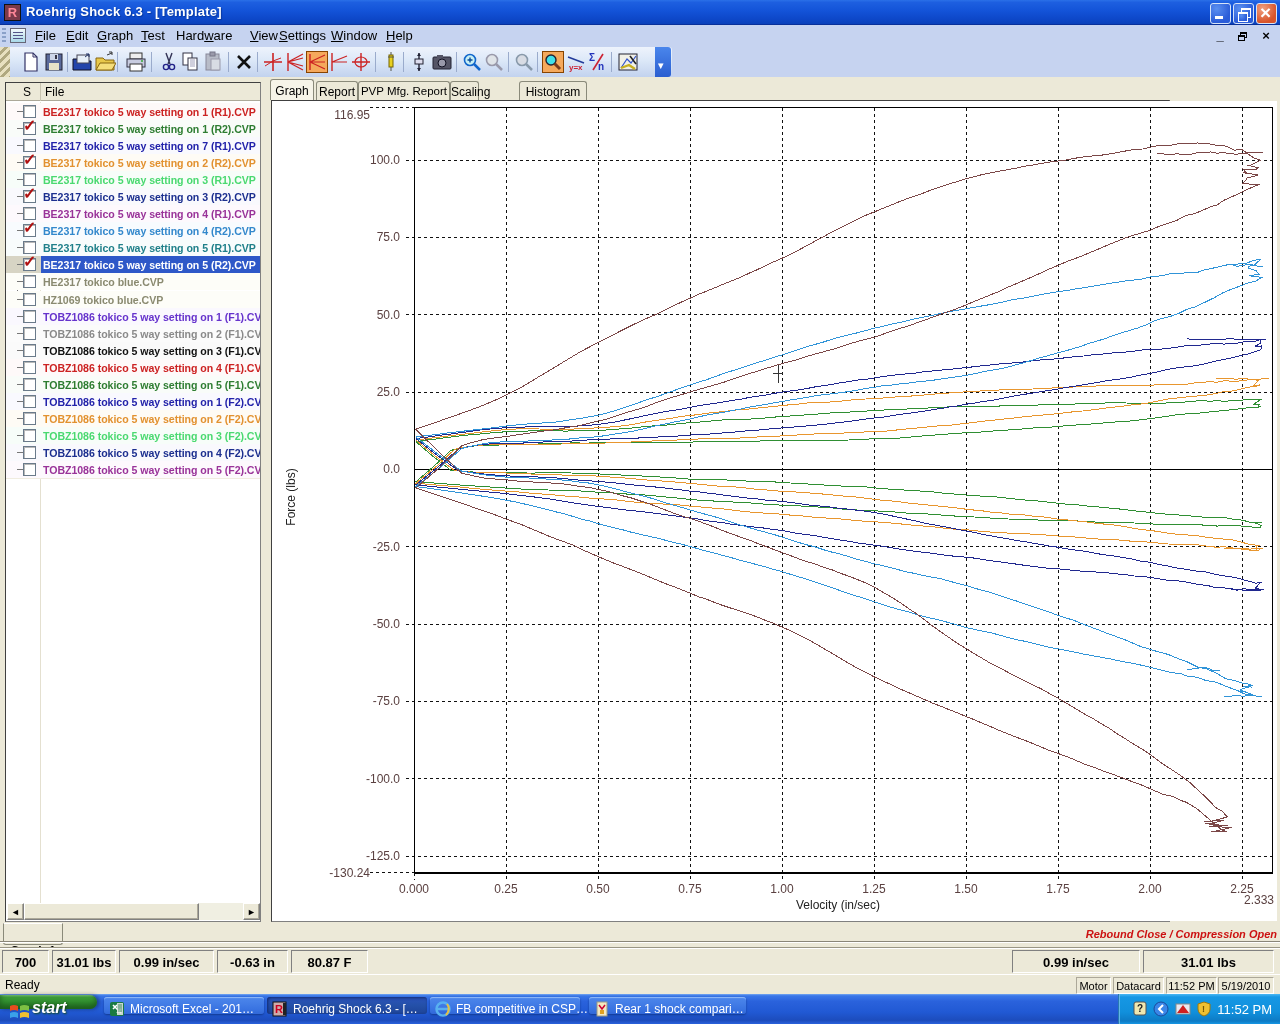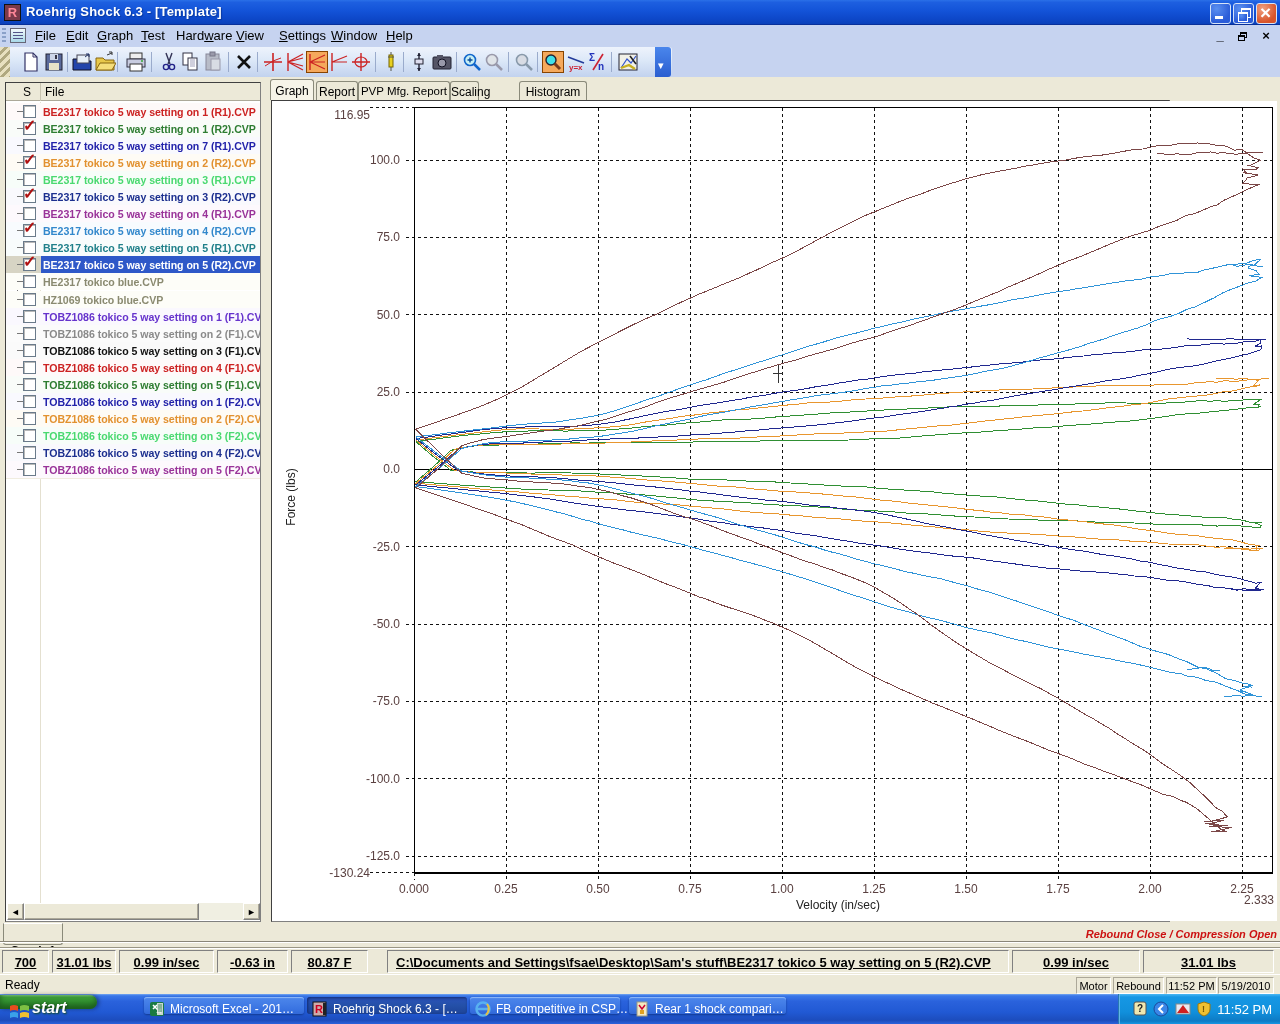--- a/index.html
+++ b/index.html
@@ -74,36 +74,36 @@
   border:1px solid #808080; border-top:1px solid #404040; border-left:1px solid #404040; }
 
 #bottomstrip { position:absolute; left:0; top:922px; width:1280px; height:25px; background:#ece9d8; }
 #gtab { position:absolute; left:3px; top:1px; width:60px; height:22px; background:#ece9d8;
   border:1px solid #8a8a7a; border-top:1px solid #fff; border-radius:0 0 3px 3px; font-size:12px; font-weight:bold;
   text-align:center; padding-top:20px; }
 #rebound { position:absolute; right:3px; top:6px; color:#cc1111; font-size:11px; font-style:italic; font-weight:bold; }
 
 #statfields { position:absolute; left:0; top:947px; width:1280px; height:27px; background:#ece9d8; border-top:1px solid #9a9684; box-shadow:inset 0 1px 0 #fff; }
 .sfield { position:absolute; top:2px; height:23px; background:#ece9d8; border:1px solid #808080;
-  border-bottom-color:#fff; border-right-color:#fff; font-size:13px; font-weight:bold; text-align:center; padding-top:4px;text-decoration:underline; }
+  border-bottom-color:#fff; border-right-color:#fff; font-size:13px; font-weight:bold; text-align:center; padding-top:4px; }
 #statusbar { position:absolute; left:0; top:974px; width:1280px; height:20px; background:#ece9d8; border-top:1px solid #fff; }
 #ready { position:absolute; left:5px; top:3px; font-size:12px; }
 .scell { position:absolute; top:2px; height:17px; border:1px solid #fff; border-top-color:#aca899; border-left-color:#aca899;
   font-size:11px; text-align:center; padding-top:2px; }
 
 #taskbar { position:absolute; left:0; top:994px; width:1280px; height:30px;
   background:linear-gradient(180deg,#76a8f0 0%,#3a77e8 6%,#2a62dc 25%,#2159d4 60%,#1c4cbc 88%,#2a62dc 100%); }
 #startbtn { position:absolute; left:0; top:1px; width:97px; height:14px;
   background:linear-gradient(180deg,#7fc77a 0%,#3e9e3a 15%,#2f8d2d 55%,#256f25 100%);
   border-radius:0 12px 12px 0; box-shadow:inset 0 -3px 6px #1c5c1c, 2px 0 4px rgba(0,0,0,0.4); }
 #startbtn .flag { position:absolute; left:9px; top:6px; }
 #startbtn .txt { position:absolute; left:32px; top:4px; color:#fff; font-size:16px; font-weight:bold; font-style:italic;
   text-shadow:1px 1px 2px #144a14; }
 .task { position:absolute; top:3px; height:17px; border-radius:3px; background:linear-gradient(180deg,#639af2 0%,#4a84ea 12%,#3a74e2 70%,#3168d8 100%);
-  box-shadow:inset 0 1px 0 #8ab4f6, 0 1px 2px #123a90; color:#fff; font-size:12px;margin-left:40px; }
+  box-shadow:inset 0 1px 0 #8ab4f6, 0 1px 2px #123a90; color:#fff; font-size:12px; }
 .task .ticon { position:absolute; left:5px; top:4px; width:16px; height:16px; }
 .task .ttxt { position:absolute; left:26px; top:5px; white-space:nowrap; overflow:hidden; }
 #taskactive { background:linear-gradient(180deg,#2b53ba 0%,#2450a8 50%,#1e4498 100%); box-shadow:inset 1px 1px 3px #122a70; }
 #tray { position:absolute; right:0; top:0; width:162px; height:30px;
   background:linear-gradient(180deg,#4ab8f4 0%,#1697e4 10%,#1190dc 60%,#0d7ac4 90%,#1697e4 100%); }
 #tray:before { content:""; position:absolute; left:0; top:0; width:2px; height:30px; background:linear-gradient(90deg,#0a5a9a,#7fd4ff); }
 #traytime { position:absolute; right:8px; top:8px; color:#fff; font-size:13px; }
 .trayico { position:absolute; top:7px; width:16px; height:16px; }
 </style>
 </head>
@@ -119,21 +119,21 @@
   </div>
 
   <div id="menubar">
     <div id="menugrip"></div>
     <div id="menuicon"></div>
     <div class="menuitem" style="left:35px"><u>F</u>ile</div>
     <div class="menuitem" style="left:66px"><u>E</u>dit</div>
     <div class="menuitem" style="left:97px"><u>G</u>raph</div>
     <div class="menuitem" style="left:141px"><u>T</u>est</div>
     <div class="menuitem" style="left:176px">Hard<u>w</u>are</div>
-    <div class="menuitem" style="left:236px"><u>V</u>iew</div>
+    <div class="menuitem" style="left:250px"><u>V</u>iew</div>
     <div class="menuitem" style="left:279px"><u>S</u>ettings</div>
     <div class="menuitem" style="left:331px"><u>W</u>indow</div>
     <div class="menuitem" style="left:386px"><u>H</u>elp</div>
     <div class="mwb" style="right:52px;font-weight:bold">_</div>
     <div class="mwb" style="right:28px">
         <span style="position:absolute;left:4px;top:3px;width:7px;height:6px;border:1px solid #000;border-top-width:2px"></span>
         <span style="position:absolute;left:2px;top:6px;width:7px;height:6px;border:1px solid #000;border-top-width:2px;background:#c6d3f0"></span>
       </div>
     <div class="mwb" style="right:6px">×</div>
   </div>
@@ -511,29 +511,28 @@
     <div style="position:absolute;left:0;top:19px;width:1280px;height:1px;background:#8a8678"></div>
     <div style="position:absolute;left:0;top:20px;width:1280px;height:1px;background:#fff"></div>
   </div>
 
   <div id="statfields">
     <div class="sfield" style="left:2px;width:47px;">700</div>
     <div class="sfield" style="left:52px;width:64px;">31.01 lbs</div>
     <div class="sfield" style="left:119px;width:95px;">0.99 in/sec</div>
     <div class="sfield" style="left:217px;width:71px;">-0.63 in</div>
     <div class="sfield" style="left:291px;width:77px;">80.87 F</div>
-    <div class="sfield" style="left:387px;width:622px;text-align:left;padding-left:8px;">C:\Documents and Settings\fsae\Desktop\Sam's stuff\BE2317 tokico 5 way setting on 5 (R2).CVP</div>
     <div class="sfield" style="left:1012px;width:128px;">0.99 in/sec</div>
     <div class="sfield" style="left:1143px;width:131px;">31.01 lbs</div>
   </div>
 
   <div id="statusbar">
     <div id="ready">Ready</div>
     <div class="scell" style="left:1076px;width:35px;">Motor</div>
-    <div class="scell" style="left:1113px;width:51px;">Rebound</div>
+    <div class="scell" style="left:1113px;width:51px;">Datacard</div>
     <div class="scell" style="left:1166px;width:51px;">11:52 PM</div>
     <div class="scell" style="left:1218px;width:56px;">5/19/2010</div>
   </div>
 
   <div id="taskbar">
     <div id="startbtn">
       <svg class="flag" width="22" height="20" viewBox="0 0 22 20">
         <path d="M1 5 Q5 3 9 5 L9 10 Q5 8 1 10 Z" fill="#e84c1e"></path>
         <path d="M11 5 Q15 3 20 5 L20 10 Q15 8 11 10 Z" fill="#7ec044"></path>
         <path d="M1 12 Q5 10 9 12 L9 17 Q5 15 1 17 Z" fill="#3aa0e8"></path>

